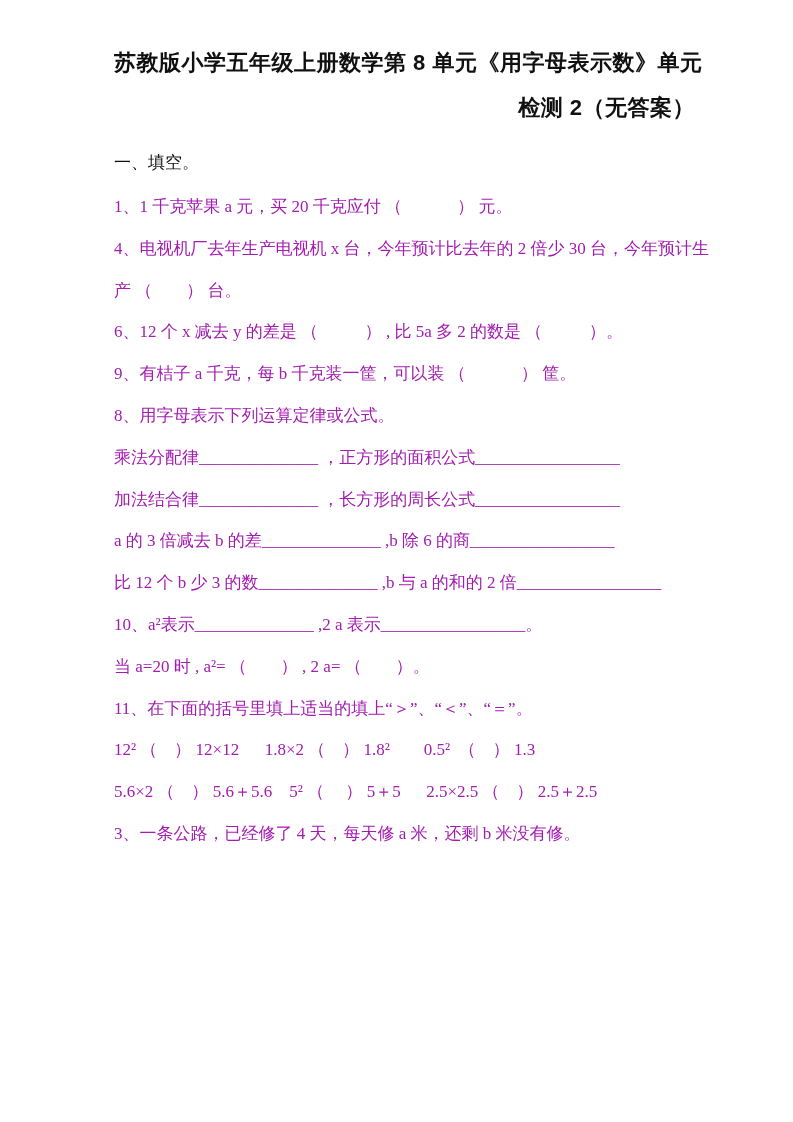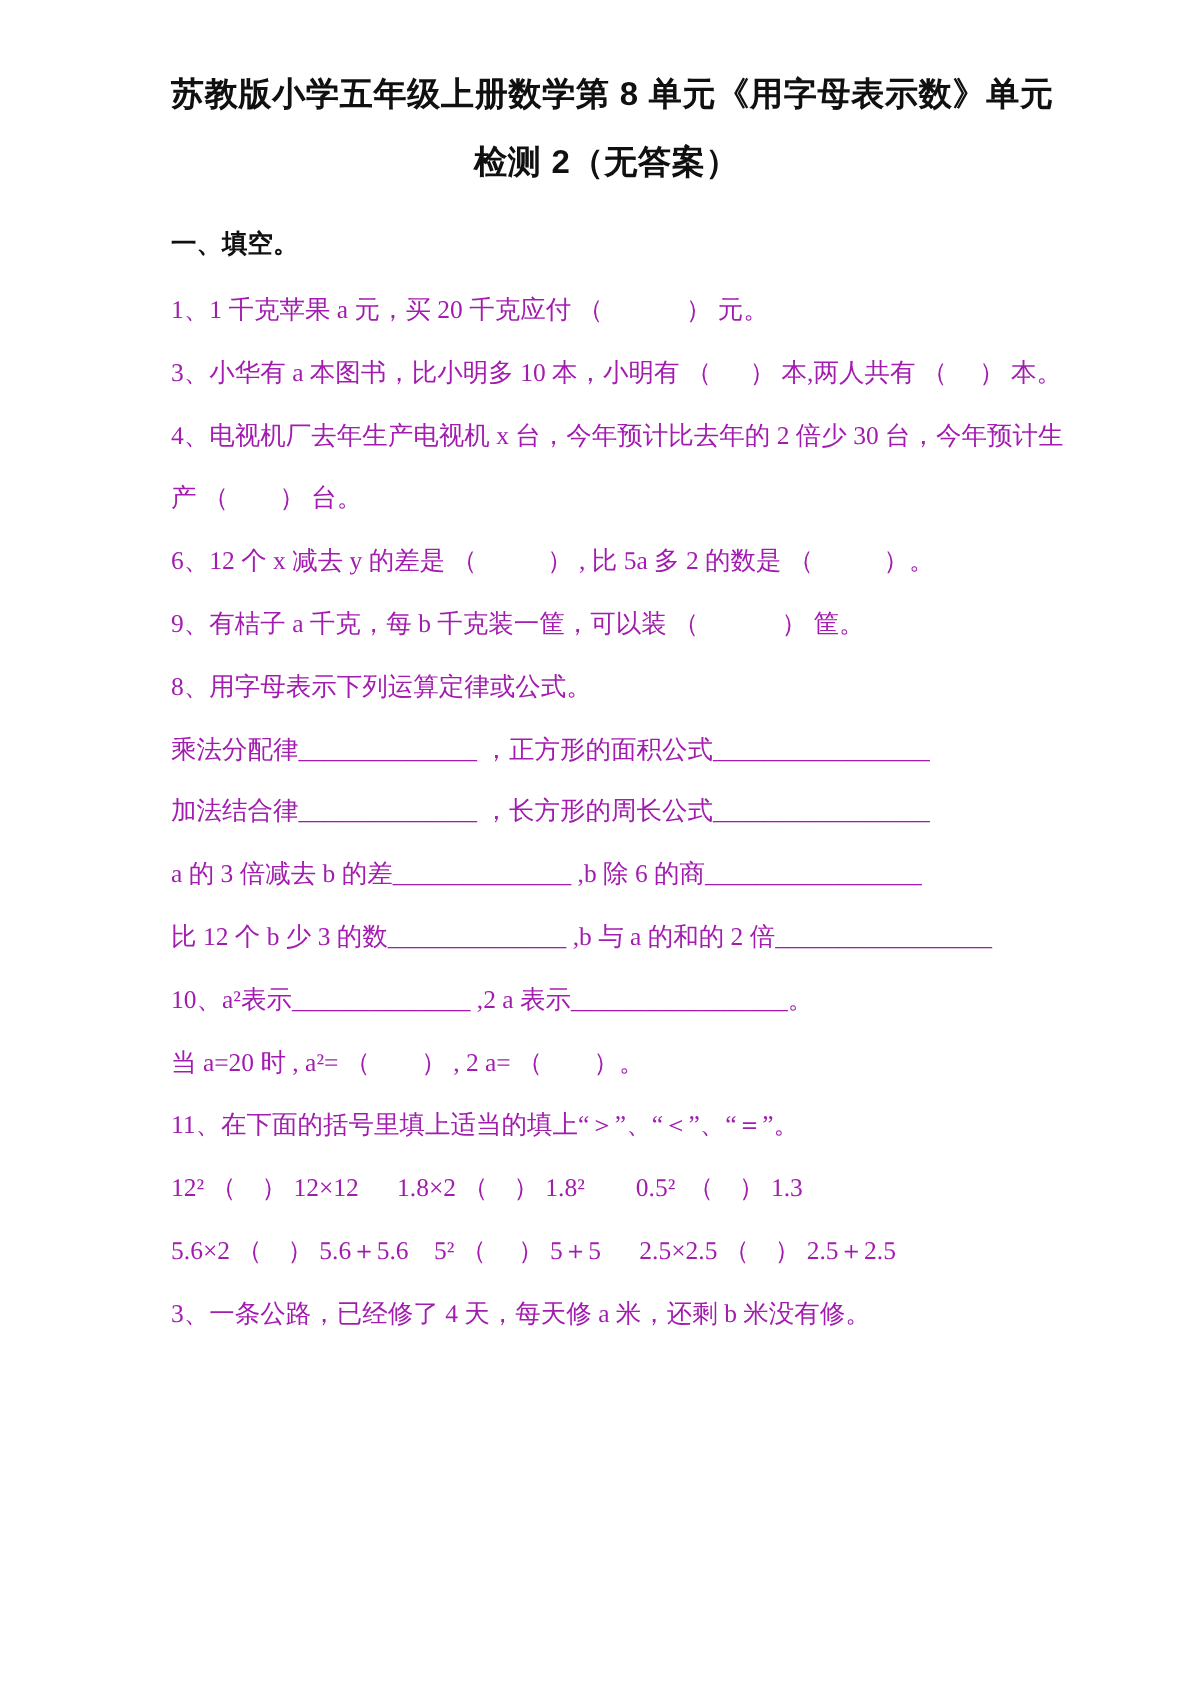--- a/index.html
+++ b/index.html
@@ -10,35 +10,35 @@
   .page {
     position: relative;
     width: 793px;
     height: 1122px;
     background: #ffffff;
     box-sizing: border-box;
     padding: 40px 98px 0 114px;
     overflow: hidden;
   }
   .title-block {
-    text-align: center;
+    text-align: right;
     margin-bottom: 10px;
   }
   .title-line {
     font-family: "Liberation Sans", sans-serif;
     font-weight: 700;
     font-size: 22px;
     line-height: 45px;
     color: #101010;
     letter-spacing: 0.5px;
     white-space: pre;
   }
   .section-heading {
     font-family: "Liberation Sans", sans-serif;
-    font-weight: 700;
+    font-weight: 400;
     font-size: 17px;
     line-height: 46px;
     color: #101010;
     white-space: pre;
   }
   .doc-line {
     font-family: Liberation Serif, serif;
     font-size: 17px;
     line-height: 41.8px;
     color: #a21caf;
@@ -52,21 +52,20 @@
 <div class="page">
 
   <div class="title-block">
     <div class="title-line">苏教版小学五年级上册数学第 8 单元《用字母表示数》单元</div>
     <div class="title-line">检测 2（无答案）</div>
   </div>
 
   <div class="section-heading">一、填空。</div>
 
   <p class="doc-line">1、1 千克苹果 a 元，买 20 千克应付 （             ） 元。</p>
-  <p class="doc-line">3、小华有 a 本图书，比小明多 10 本，小明有 （      ） 本,两人共有 （     ） 本。</p>
   <p class="doc-line">4、电视机厂去年生产电视机 x 台，今年预计比去年的 2 倍少 30 台，今年预计生</p>
   <p class="doc-line">产 （        ） 台。</p>
   <p class="doc-line">6、12 个 x 减去 y 的差是 （           ） , 比 5a 多 2 的数是 （           ）。</p>
   <p class="doc-line">9、有桔子 a 千克，每 b 千克装一筐，可以装 （             ） 筐。</p>
   <p class="doc-line">8、用字母表示下列运算定律或公式。</p>
   <p class="doc-line">乘法分配律______________ ，正方形的面积公式_________________</p>
   <p class="doc-line">加法结合律______________ ，长方形的周长公式_________________</p>
   <p class="doc-line">a 的 3 倍减去 b 的差______________ ,b 除 6 的商_________________</p>
   <p class="doc-line">比 12 个 b 少 3 的数______________ ,b 与 a 的和的 2 倍_________________</p>
   <p class="doc-line">10、a²表示______________ ,2 a 表示_________________。</p>

